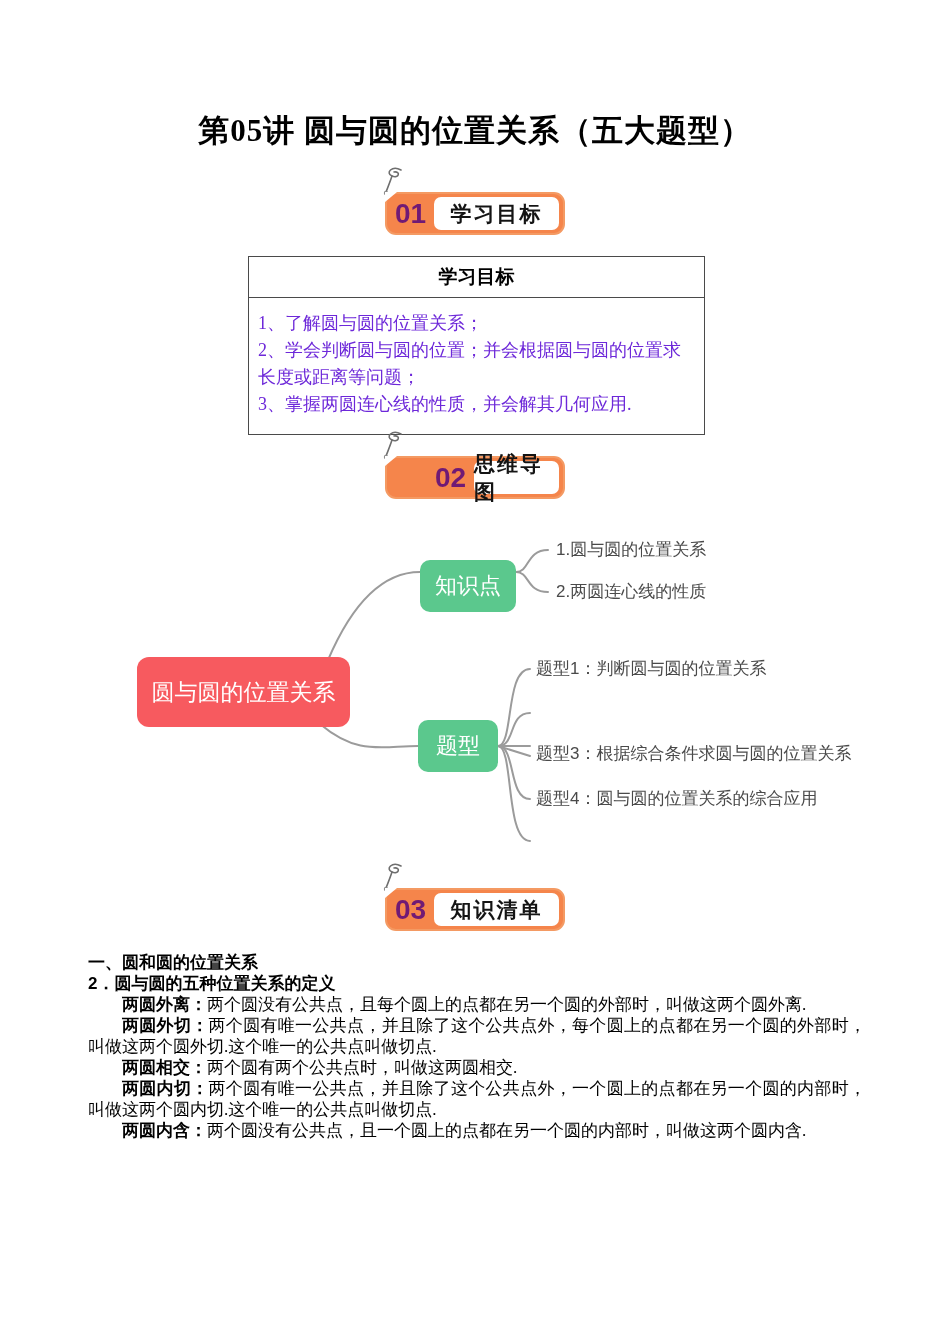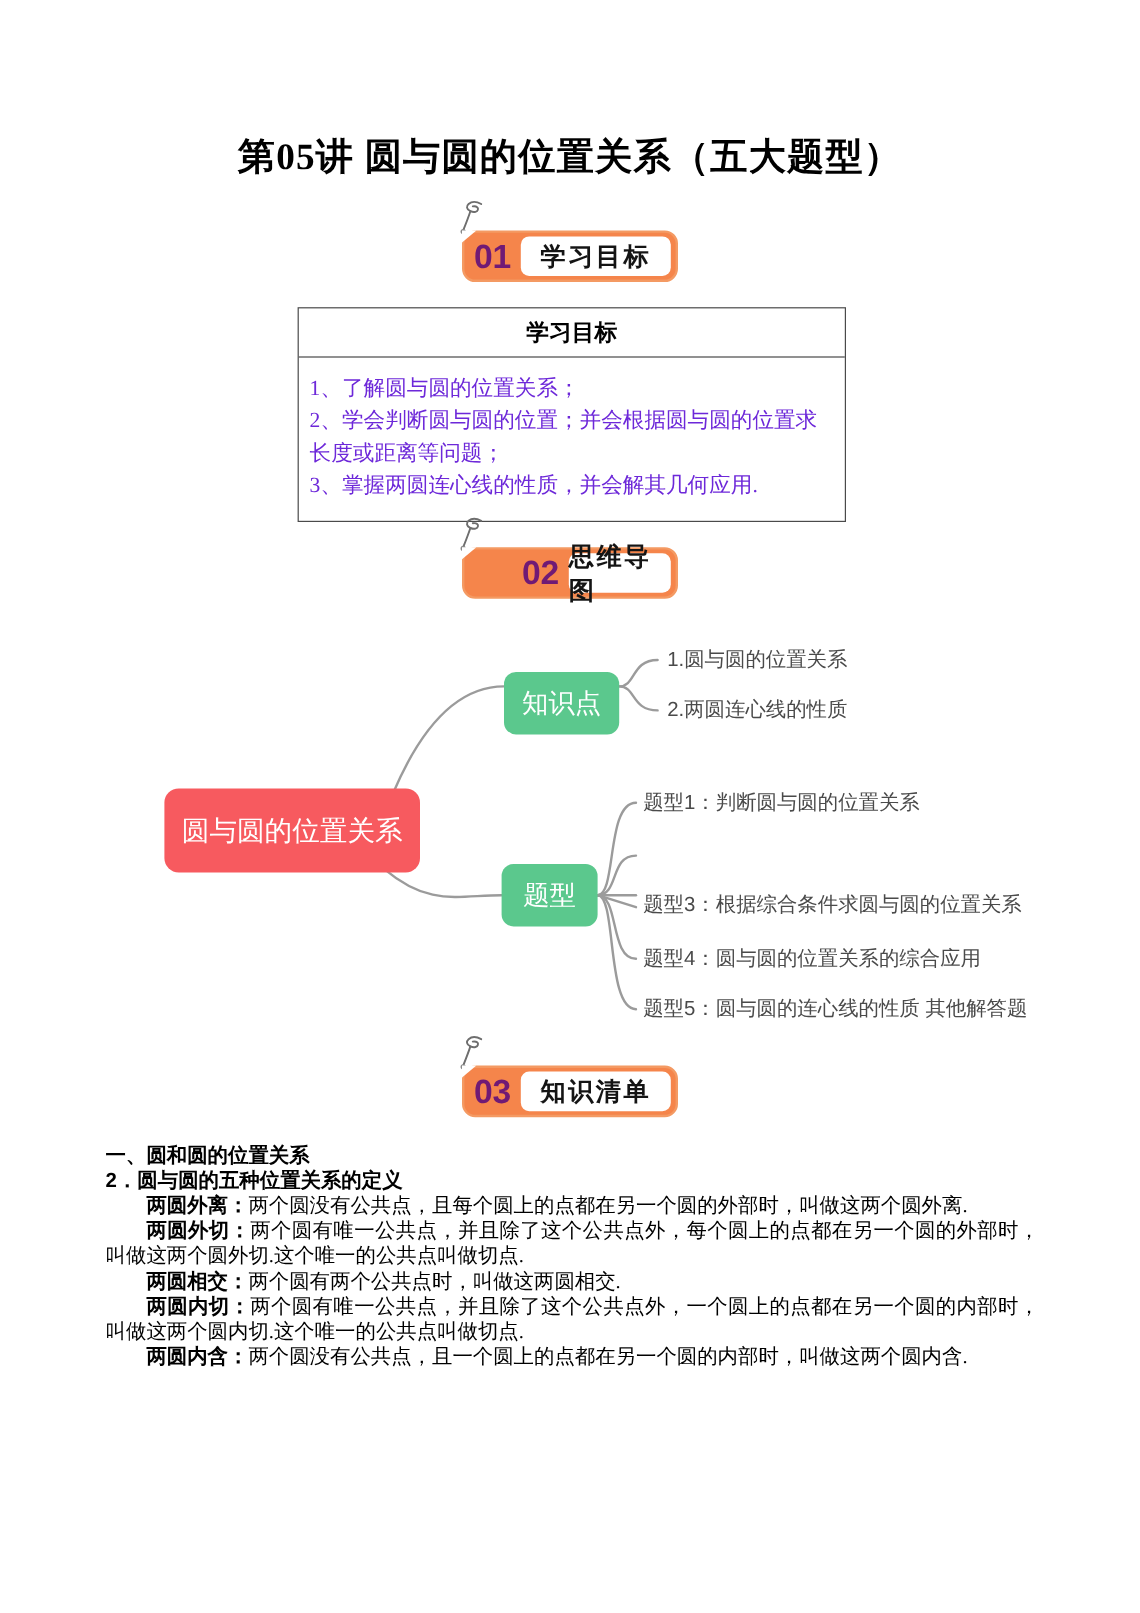--- a/index.html
+++ b/index.html
@@ -215,21 +215,20 @@
     <div class="mm-node mm-root">圆与圆的位置关系</div>
     <div class="mm-node mm-branch mm-knowledge">知识点</div>
     <div class="mm-node mm-branch mm-types">题型</div>
 
     <div class="mm-leaf" style="left:556px; top:19px;">1.圆与圆的位置关系</div>
     <div class="mm-leaf" style="left:556px; top:61px;">2.两圆连心线的性质</div>
 
     <div class="mm-leaf" style="left:536px; top:138px;">题型1：判断圆与圆的位置关系</div>
     <div class="mm-leaf" style="left:536px; top:223px;">题型3：根据综合条件求圆与圆的位置关系</div>
     <div class="mm-leaf" style="left:536px; top:268px;">题型4：圆与圆的位置关系的综合应用</div>
-    <div class="mm-leaf" style="left:536px; top:310px;">题型5：圆与圆的连心线的性质 其他解答题</div>
   </div>
 
   <div class="badge" style="top:888px;">
     <svg class="pin" viewBox="0 0 34 34">
       <path d="M22 5 C13 0 6 8 13 11 C20 14 22 6 15 7" fill="none" stroke="#6e6e6e" stroke-width="1.6" stroke-linecap="round"></path>
       <path d="M13 11 C11 17 9 22 7 27" fill="none" stroke="#6e6e6e" stroke-width="1.6" stroke-linecap="round"></path>
       <circle cx="7" cy="28" r="2.2" fill="#8a8a8a"></circle>
     </svg>
     <span class="corner-notch"></span>
     <span class="num">03</span>

